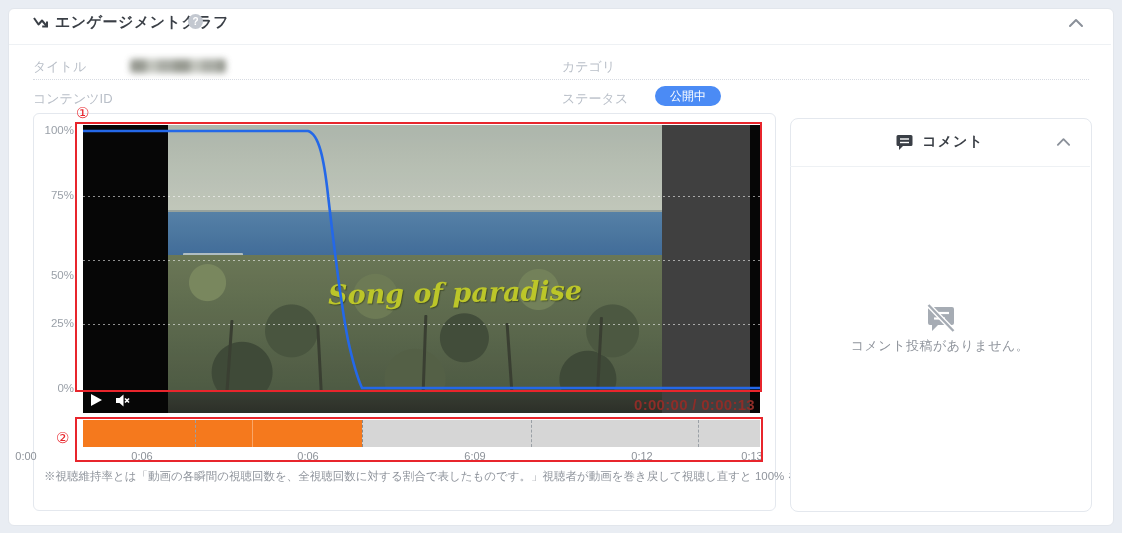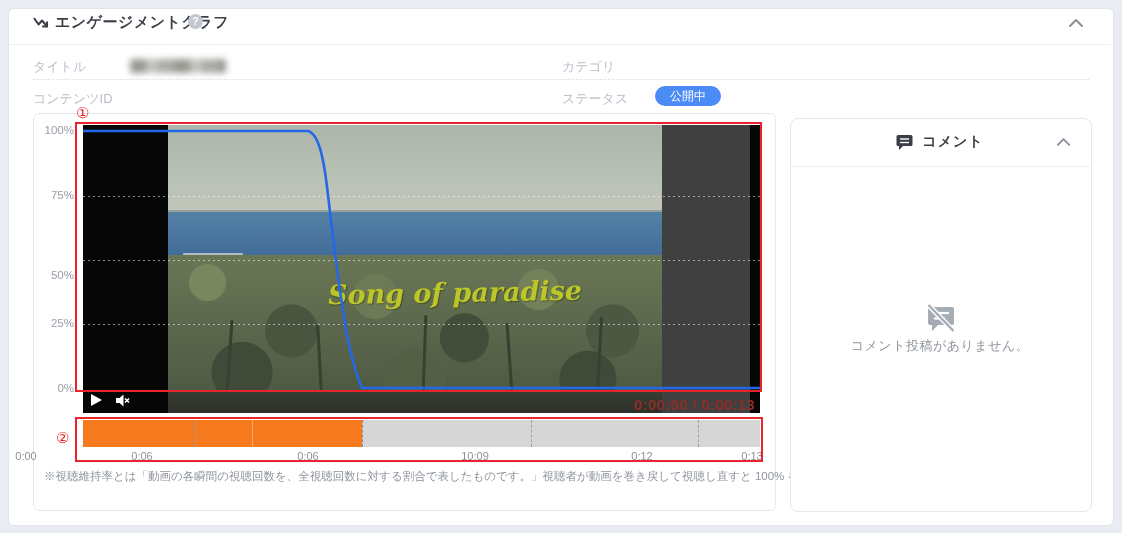--- a/index.html
+++ b/index.html
@@ -161,21 +161,21 @@
     <div class="abs tl-grid" style="left:448px"></div>
     <div class="abs tl-grid" style="left:615px"></div>
   </div>
 
   <div class="abs ann-rect" style="left:75px;top:417px;width:684px;height:41px"></div>
   <div class="abs ann-num" style="left:56px;top:429px">②</div>
 
   <div class="abs tick" style="left:26px">0:00</div>
   <div class="abs tick" style="left:142px">0:06</div>
   <div class="abs tick" style="left:308px">0:06</div>
-  <div class="abs tick" style="left:475px">10:09</div>
+  <div class="abs tick" style="left:475px">6:09</div>
   <div class="abs tick" style="left:642px">0:12</div>
   <div class="abs tick" style="left:752px">0:13</div>
 
   <div class="abs note" style="top:469px">※視聴維持率とは「動画の各瞬間の視聴回数を、全視聴回数に対する割合で表したものです。」視聴者が動画を巻き戻して視聴し直すと 100% を超えることがあります。</div>
 
   <div class="abs comments-card"></div>
   <div class="abs c-header">
     <svg width="17" height="17" viewBox="0 0 17 17">
       <path d="M2,1.5 h13 a1.5,1.5 0 0 1 1.5,1.5 v8 a1.5,1.5 0 0 1 -1.5,1.5 h-8 l-4,4 v-4 h-1 a1.5,1.5 0 0 1 -1.5,-1.5 v-8 a1.5,1.5 0 0 1 1.5,-1.5 z" fill="#3a3f46" transform="translate(0,-0.5)"></path>
       <line x1="4" y1="5" x2="13" y2="5" stroke="#fff" stroke-width="1.4"></line>

